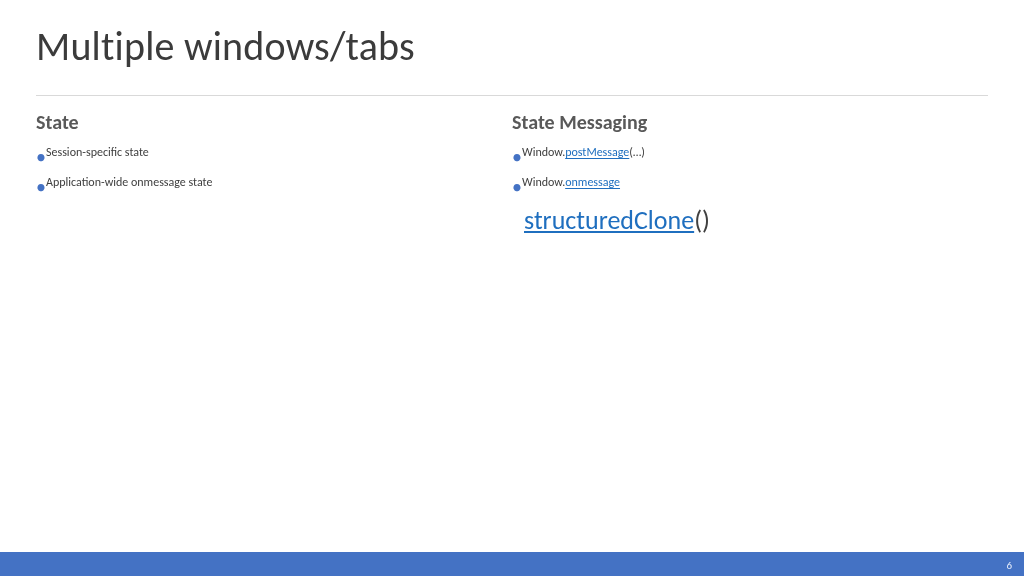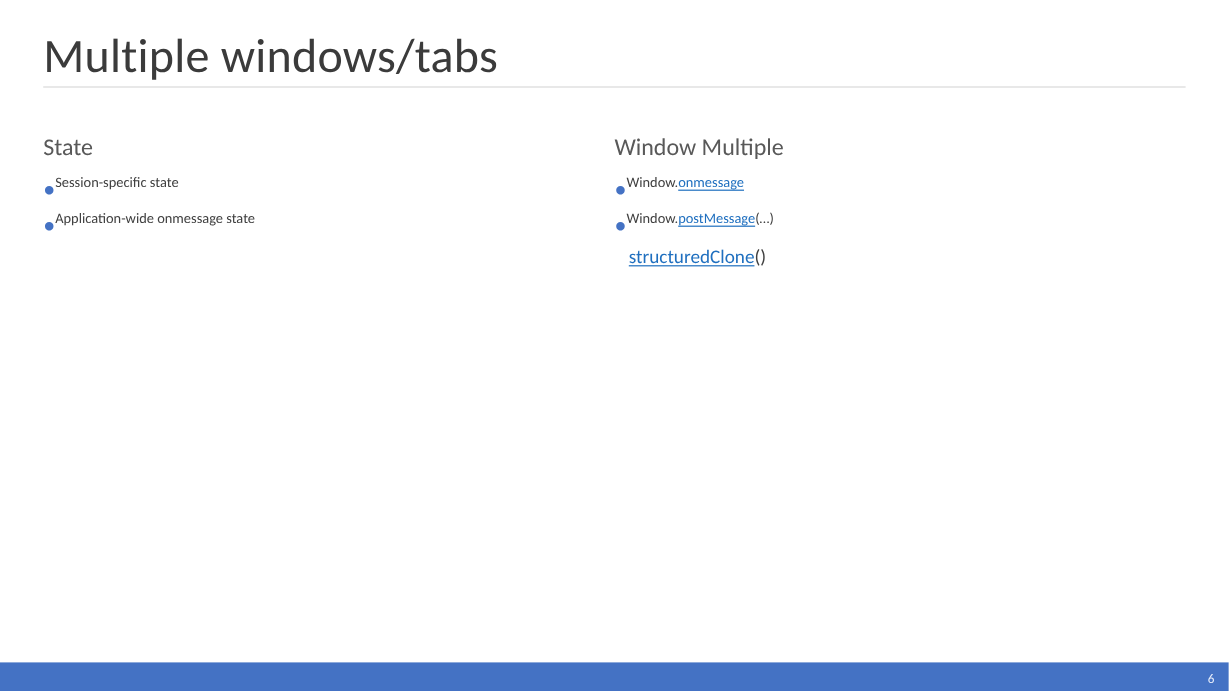--- a/index.html
+++ b/index.html
@@ -14,41 +14,40 @@
       width: 1024px;
       height: 576px;
       position: relative;
       padding: 22px 36px 0 36px;
     }
     .title {
       font-size: 40px;
       font-weight: 300;
       color: #3b3b3b;
       letter-spacing: 0.2px;
-      margin-bottom: 1px;
+      margin-bottom: 24px;
     }
     .rule {
       border: none;
       border-top: 1px solid #d9d9d9;
       margin: 0 0 14px 0;
     }
     .columns {
       display: flex;
       gap: 0;
     }
     .col {
       flex: 0 0 50%;
       padding-right: 24px;
     }
     .col-heading {
       font-size: 20px;
-      font-weight: 400;
+      font-weight: 700;
       color: #595959;
       margin-bottom: 10px;
-      margin-top: 24px;
     }
     .bullets {
       list-style: none;
       padding: 0;
     }
     .bullets li {
       position: relative;
       padding-left: 10px;
       font-size: 12px;
       line-height: 1.35;
@@ -65,21 +64,21 @@
       line-height: 1.35;
     }
     .link {
       color: #1f6fbf;
       text-decoration: underline;
       text-underline-offset: 2px;
     }
     .extra {
       margin-top: 8px;
       padding-left: 12px;
-      font-size: 16px;
+      font-size: 26px;
       color: #404040;
     }
     .footer-bar {
       position: absolute;
       left: 0;
       bottom: 0;
       width: 1024px;
       height: 24px;
       background: #4472c4;
     }
@@ -103,24 +102,24 @@
 
     <div class="col">
       <div class="col-heading">State</div>
       <ul class="bullets">
         <li><span>Session-specific state</span></li>
         <li><span>Application-wide onmessage state</span></li>
       </ul>
     </div>
 
     <div class="col">
-      <div class="col-heading">Window Multiple</div>
+      <div class="col-heading">State Messaging</div>
       <ul class="bullets">
+        <li><span>Window.</span><a class="link" href="#">postMessage</a><span>(…)</span></li>
         <li><span>Window.</span><a class="link" href="#">onmessage</a><span></span></li>
-        <li><span>Window.</span><a class="link" href="#">postMessage</a><span>(…)</span></li>
       </ul>
       <div class="extra"><a class="link" href="#">structuredClone</a><span>()</span></div>
     </div>
 
   </div>
 
   <div class="footer-bar">
     <div class="page-num">6</div>
   </div>
 

